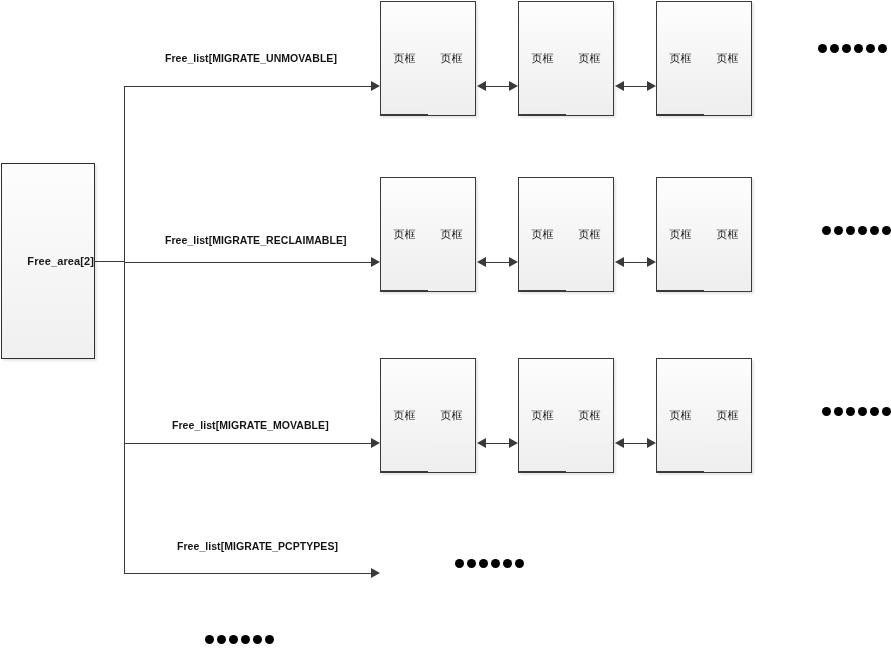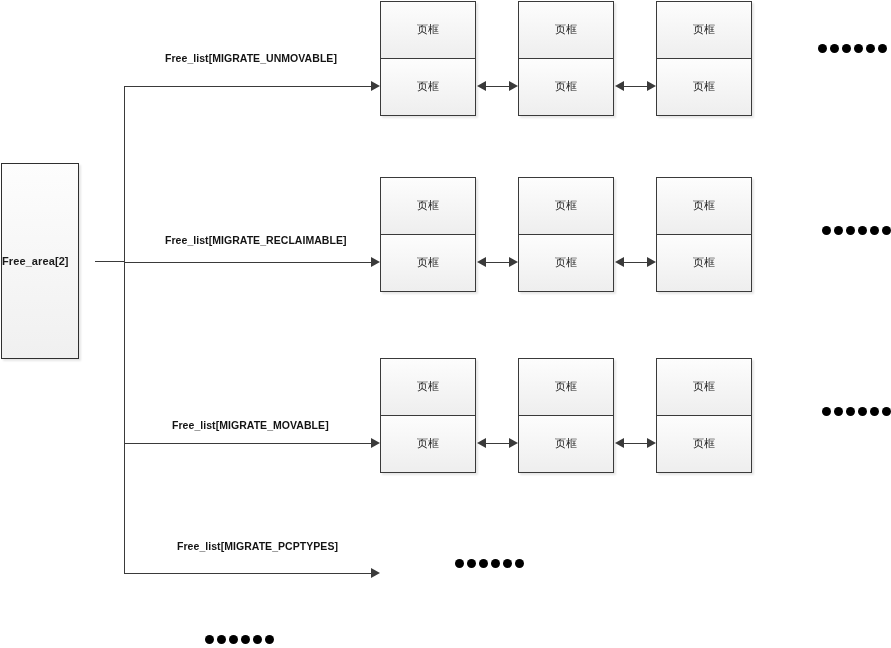--- a/index.html
+++ b/index.html
@@ -16,47 +16,46 @@
     height: 648px;
     background: #ffffff;
     overflow: hidden;
   }
 
   
   .free-area-box {
     position: absolute;
     left: 1px;
     top: 163px;
-    width: 78px;
+    width: 94px;
     height: 196px;
     border: 1.4px solid #2f2f2f;
     background: linear-gradient(to bottom, #fdfdfd 0%, #f0f0f0 100%);
     box-shadow: 2px 2px 2px rgba(0,0,0,0.10);
     display: flex;
     align-items: center;
-    justify-content: flex-start;
+    justify-content: flex-end;
     box-sizing: border-box;
   }
   .free-area-label {
     font-size: 11px;
     font-weight: bold;
     color: #1a1a1a;
     letter-spacing: 0.1px;
   }
 
   .page-pair {
     position: absolute;
     width: 96px;
     height: 115px;
     border: 1.4px solid #3a3a3a;
     background: linear-gradient(to bottom, #fdfdfd 0%, #eeeeee 100%);
     box-shadow: 2px 2px 2px rgba(0,0,0,0.10);
     box-sizing: border-box;
     display: flex;
-    flex-direction: column;
   }
   .page-cell {
     flex: 1 1 50%;
     display: flex;
     align-items: center;
     justify-content: center;
     font-size: 11px;
     color: #1a1a1a;
     background: linear-gradient(to bottom, #fdfdfd 0%, #eeeeee 100%);
     box-sizing: border-box;

